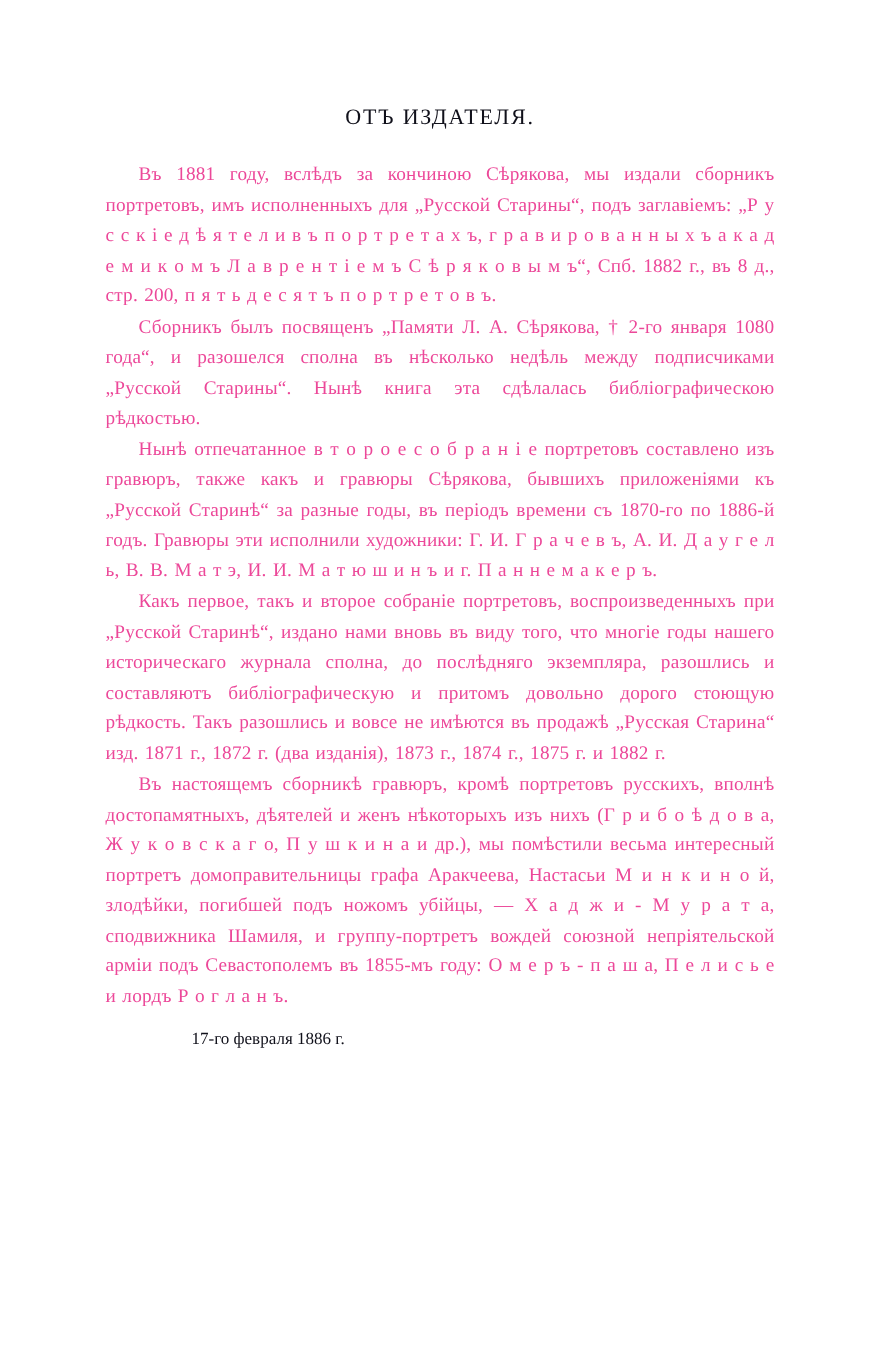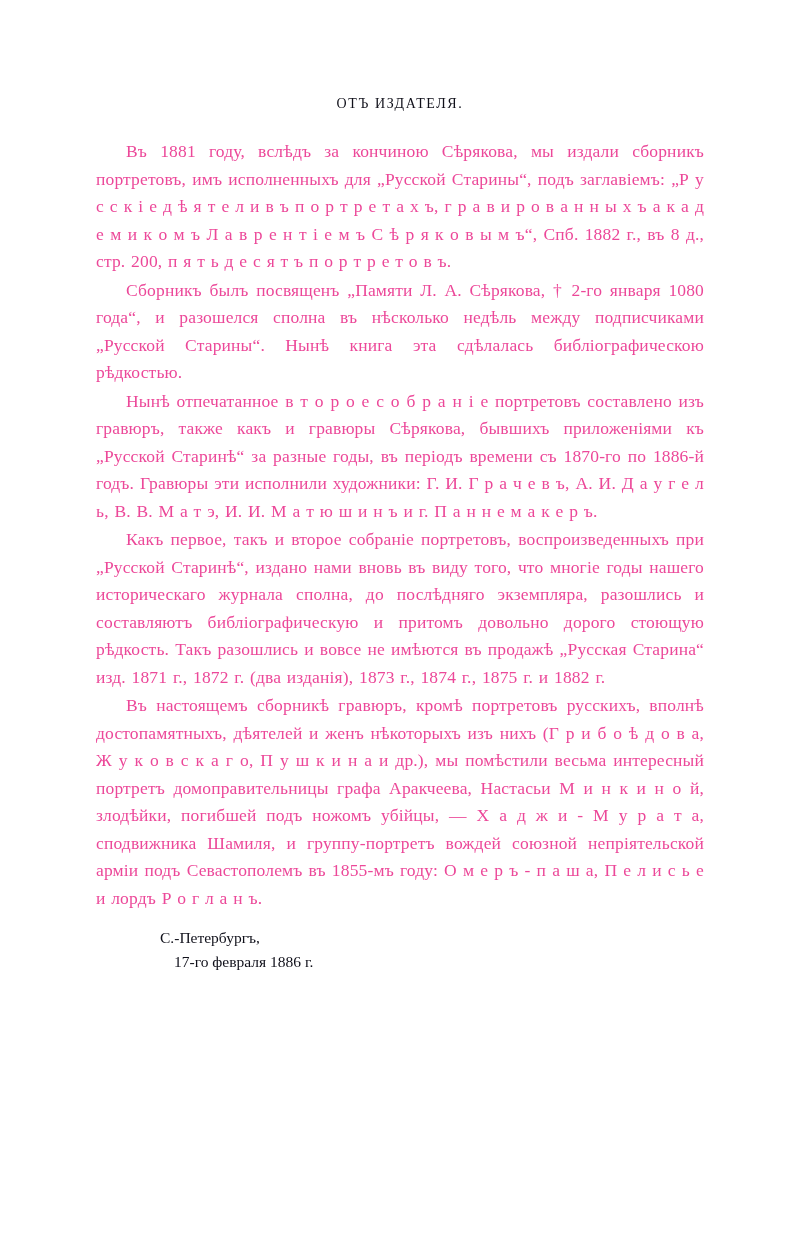--- a/index.html
+++ b/index.html
@@ -24,21 +24,21 @@
     box-sizing: border-box;
   }
   .content {
     position: absolute;
     left: 96px;
     top: 96px;
     width: 608px;
   }
   .heading {
     text-align: center;
-    font-size: 14px;
+    font-size: 20px;
     letter-spacing: 1.6px;
     margin: 0 0 26px 0;
     font-weight: normal;
     color: #10101a;
   }
   p.para {
     margin: 0 0 1px 0;
     font-size: 17.5px;
     line-height: 27.5px;
     text-align: justify;
@@ -78,18 +78,17 @@
     <h1 class="heading">ОТЪ  ИЗДАТЕЛЯ.</h1>
 
     <p class="para">Въ 1881 году, вслѣдъ за кончиною Сѣрякова, мы издали сборникъ портретовъ, имъ исполненныхъ для „Русской Старины“, подъ заглавіемъ: „Р у с с к і е  д ѣ я т е л и  в ъ  п о р т р е т а х ъ,  г р а в и р о в а н н ы х ъ  а к а д е м и к о м ъ  Л а в р е н т і е м ъ  С ѣ р я к о в ы м ъ“, Спб. 1882 г., въ 8 д., стр. 200, п я т ь д е с я т ъ  п о р т р е т о в ъ.</p>
     <p class="para">Сборникъ былъ посвященъ „Памяти Л. А. Сѣрякова, † 2-го января 1080 года“, и разошелся сполна въ нѣсколько недѣль между подписчиками „Русской Старины“. Нынѣ книга эта сдѣлалась библіографическою рѣдкостью.</p>
     <p class="para">Нынѣ отпечатанное в т о р о е  с о б р а н і е портретовъ составлено изъ гравюръ, также какъ и гравюры Сѣрякова, бывшихъ приложеніями къ „Русской Старинѣ“ за разные годы, въ періодъ времени съ 1870-го по 1886-й годъ. Гравюры эти исполнили художники: Г. И. Г р а ч е в ъ,  А. И. Д а у г е л ь,  В. В. М а т э,  И. И. М а т ю ш и н ъ и г. П а н н е м а к е р ъ.</p>
     <p class="para">Какъ первое, такъ и второе собраніе портретовъ, воспроизведенныхъ при „Русской Старинѣ“, издано нами вновь въ виду того, что многіе годы нашего историческаго журнала сполна, до послѣдняго экземпляра, разошлись и составляютъ библіографическую и притомъ довольно дорого стоющую рѣдкость. Такъ разошлись и вовсе не имѣются въ продажѣ „Русская Старина“ изд. 1871 г., 1872 г. (два изданія), 1873 г., 1874 г., 1875 г. и 1882 г.</p>
     <p class="para">Въ настоящемъ сборникѣ гравюръ, кромѣ портретовъ русскихъ, вполнѣ достопамятныхъ, дѣятелей и женъ нѣкоторыхъ изъ нихъ (Г р и б о ѣ д о в а,  Ж у к о в с к а г о,  П у ш к и н а  и др.), мы помѣстили весьма интересный портретъ домоправительницы графа Аракчеева, Настасьи М и н к и н о й, злодѣйки, погибшей подъ ножомъ убійцы, — Х а д ж и - М у р а т а, сподвижника Шамиля, и группу-портретъ вождей союзной непріятельской арміи подъ Севастополемъ въ 1855-мъ году: О м е р ъ - п а ш а,  П е л и с ь е  и лордъ Р о г л а н ъ.</p>
 
 
     <div class="colophon">
-      <div class="line1">С.-Петербургъ,</div>
       <div class="line2">17-го февраля 1886 г.</div>
     </div>
 
   </div>
 </div>
 
 </body></html>

